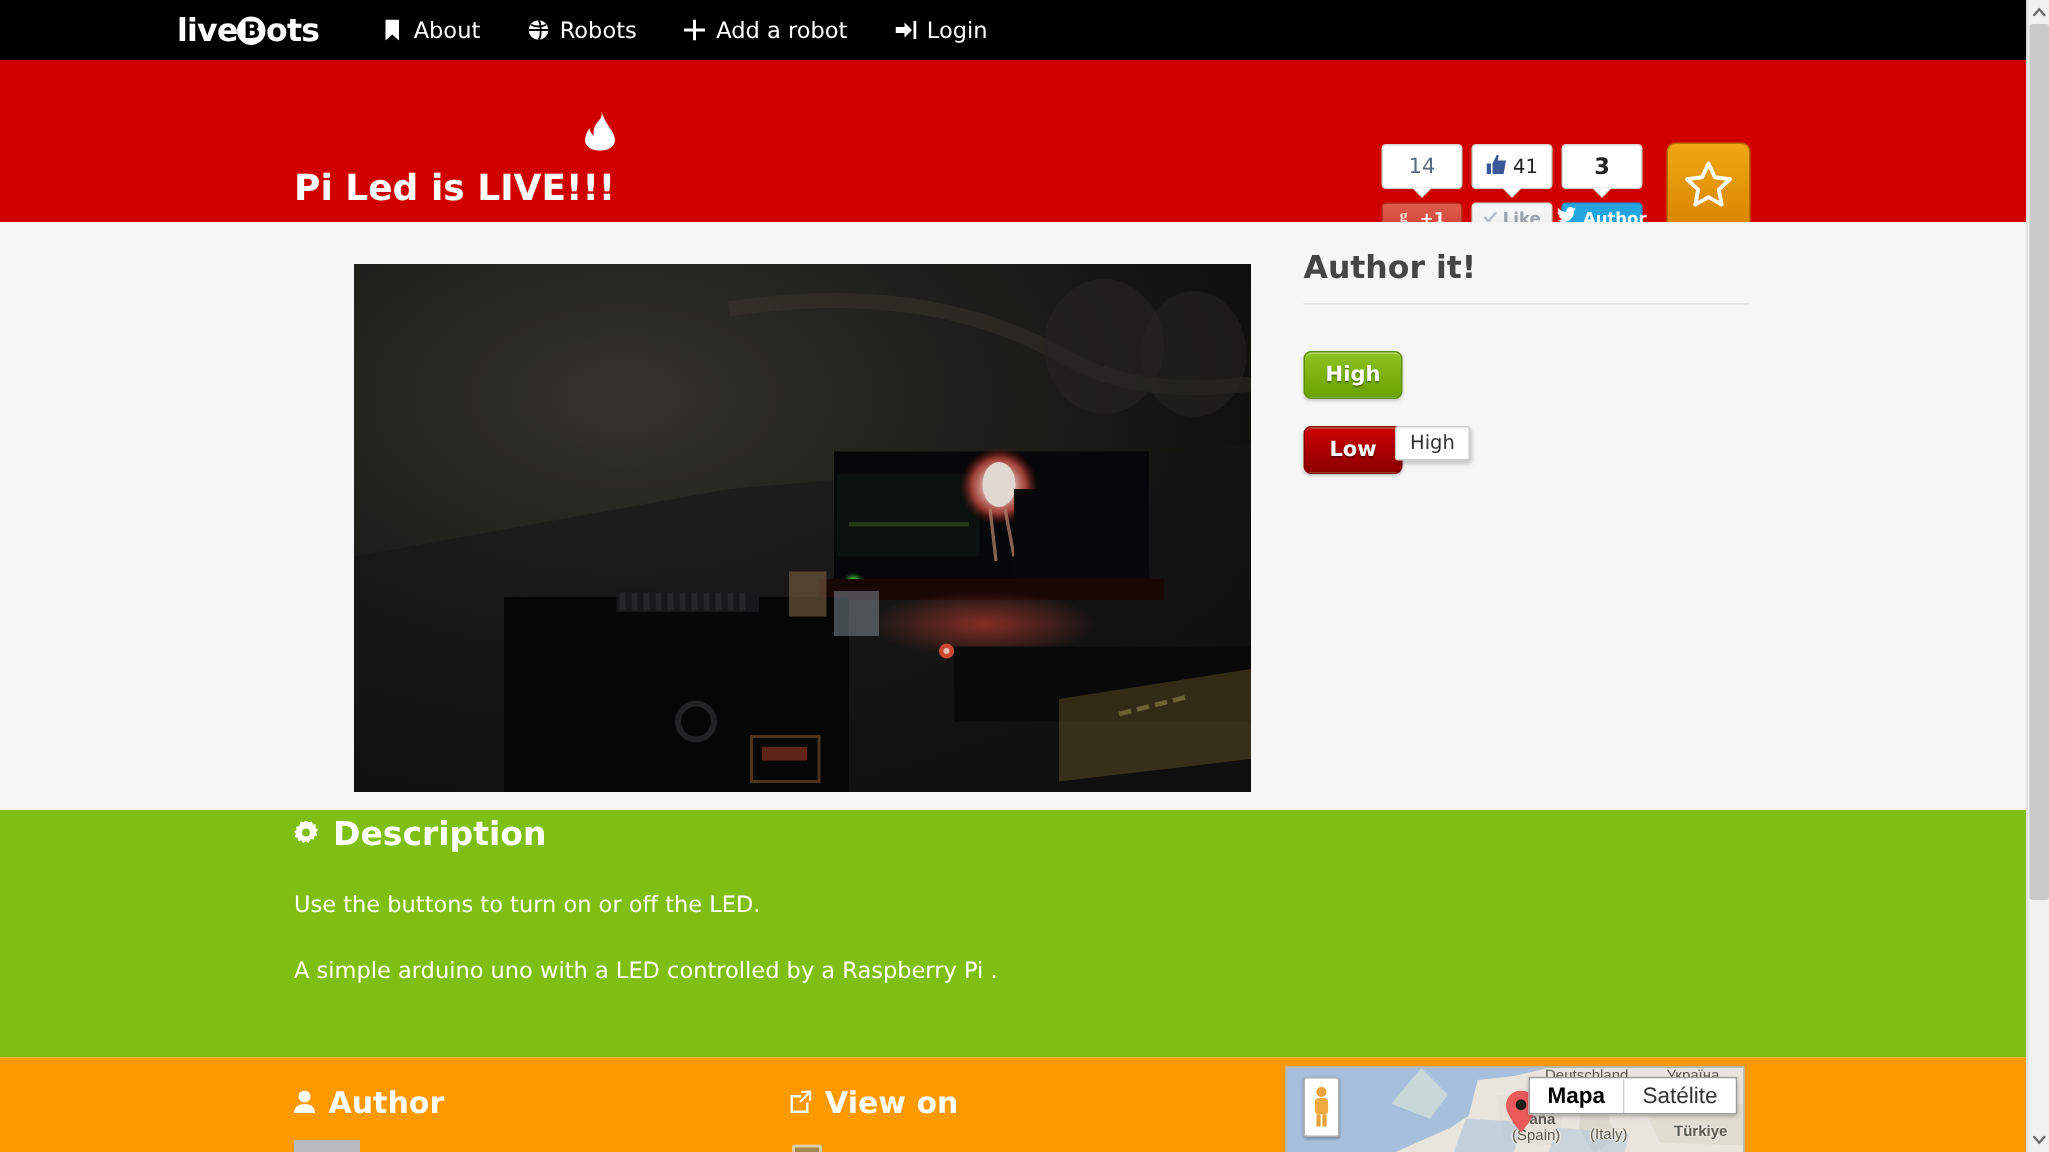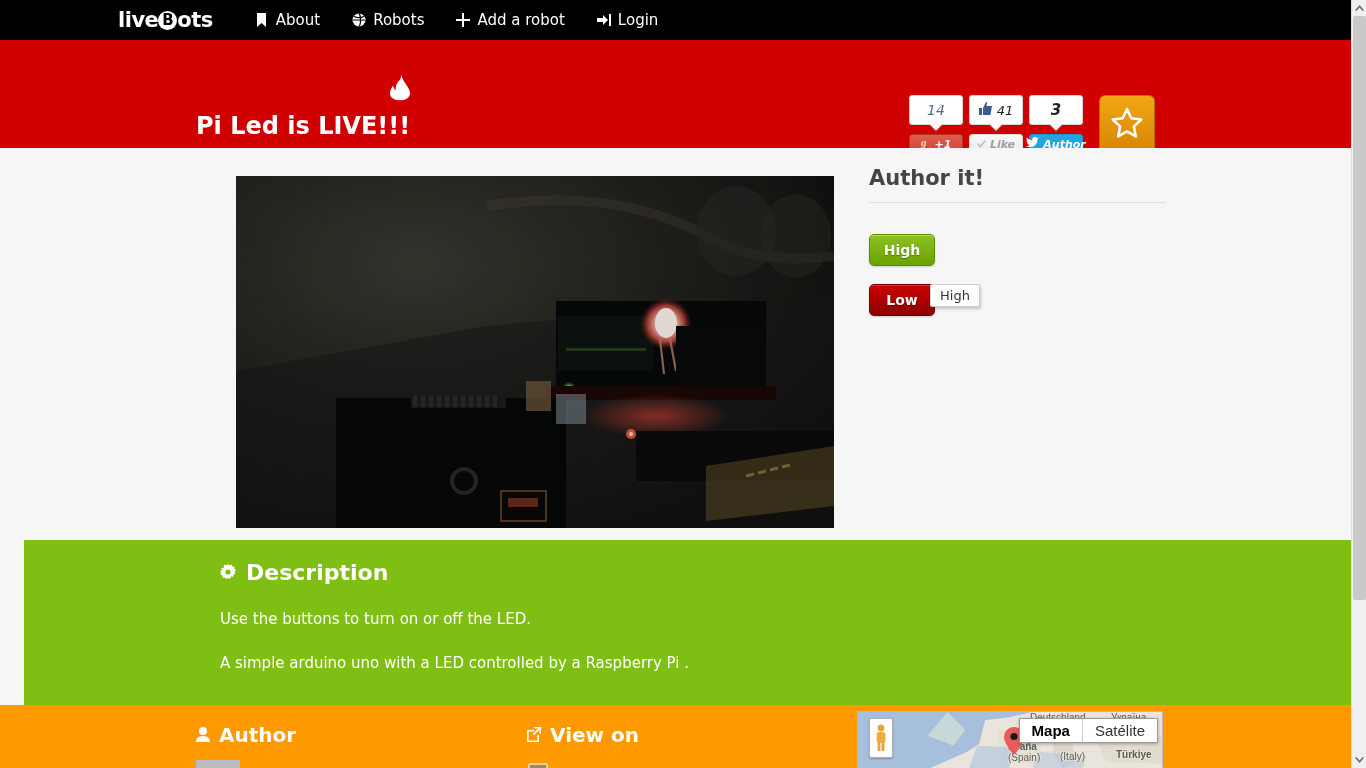--- a/index.html
+++ b/index.html
@@ -63,22 +63,22 @@
     transform: translateY(-50%);
     color: #ffffff;
     font-size: 24px; font-weight: bold;
     display: flex; align-items: flex-end; gap: 11px;
     white-space: nowrap;
     flex-direction: column;
   }
   .fire-ico { width: 20px; height: 26px; display:block; }
 
   .social-wrap {
-    position: absolute; right: 196px; top: 55px;
-    display: flex; align-items: flex-start; gap: 6px; font-style: italic;
+    position: absolute; right: 184px; top: 55px;
+    display: flex; align-items: flex-end; gap: 6px;
   }
   .sbtn { position: relative; width: 54px; }
   .bubble {
     background: #fff; border: 1px solid #d8d8d8;
     border-radius: 3px;
     height: 30px;
     display: flex; align-items: center; justify-content: center;
     font-size: 13px; color: #333;
     position: relative;
     box-shadow: 0 1px 1px rgba(0,0,0,.08);
@@ -181,22 +181,21 @@
     padding: 3px 9px;
     font-size: 13px; color: #333;
     box-shadow: 1px 2px 3px rgba(0,0,0,.2);
     white-space: nowrap;
   }
 
   
   .desc {
     background: #7fbf13;
     height: 165px;
-    padding: 20px 196px 0 196px;
-    margin-left: 24px;
+    padding: 4px 196px 0 196px;
   }
   .desc h2 {
     color: #ffffff; font-size: 22px; font-weight: bold;
     display: flex; align-items: center; gap: 10px;
     margin-bottom: 25px;
   }
   .desc p {
     color: #ffffff; font-size: 15px;
     margin-bottom: 26px;
   }

